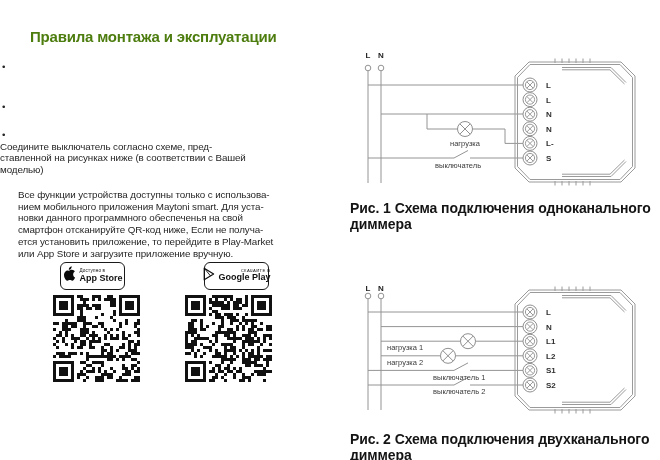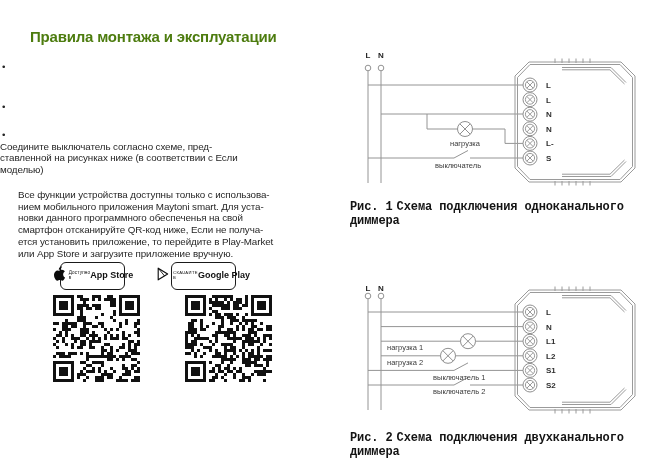--- a/index.html
+++ b/index.html
@@ -9,26 +9,26 @@
   #title{left:10px;top:28px;font-size:15px;font-weight:700;color:#4d7c0f;letter-spacing:-.2px;margin-left:20px;}
   .body-text{font-size:9.8px;line-height:11.7px;letter-spacing:-.1px;color:#262626;
              white-space:pre-line;width:340px;}
   p.bullet{margin:0;text-indent:28px;}
   .bmark{position:absolute;left:2px;top:0;text-indent:0;font-size:9.8px;}
   .para{margin:8px;}
   
   .store-badge{display:flex;align-items:center;justify-content:center;gap:4px;
                width:65px;height:28px;border:1.3px solid #1a1a1a;border-radius:6px;
                background:#fff;box-sizing:border-box;}
-  .badge-text{display:flex;flex-direction:row;line-height:1.05;}
+  .badge-text{display:flex;flex-direction:column;line-height:1.05;}
   .badge-pre{font-size:4.6px;color:#111;letter-spacing:.2px;}
   .badge-pre.up{text-transform:uppercase;font-size:4.2px;letter-spacing:.4px;}
   .badge-name{font-size:9px;font-weight:700;color:#111;white-space:nowrap;}
   
-  .fig-caption{font-size:12px;font-weight:700;color:#141414;letter-spacing:-.1px;font-family:Liberation Mono, monospace;}
+  .fig-caption{font-size:14px;font-weight:700;color:#141414;letter-spacing:-.1px;}
   .fig-caption .pfx{margin-right:4px;}
   svg text{font-family:"Liberation Sans",sans-serif;}
   .wire{stroke:#949494;stroke-width:1;fill:none;}
   .devline{stroke:#9a9a9a;stroke-width:1;fill:none;}
   .dlabel{font-size:7.5px;fill:#3a3a3a;}
   .tlabel{font-size:8px;font-weight:600;fill:#2e2e2e;}
   .slabel{font-size:8px;font-weight:600;fill:#222;}
 </style>
 </head>
 <body>
@@ -38,21 +38,21 @@
   <div id="title" class="abs">Правила монтажа и эксплуатации</div>
 
   <p class="abs body-text bullet" style="top:61px;">
     <span class="bmark">•</span>
   </p>
   <p class="abs body-text bullet" style="top:101px;">
     <span class="bmark">•</span>
   </p>
   <p class="abs body-text bullet" style="top:129px;">
     <span class="bmark">•</span><span>Соедините выключатель согласно схеме, пред-
-ставленной на рисунках ниже (в соответствии с Если
+ставленной на рисунках ниже (в соответствии с Вашей
 моделью)</span>
   </p>
 
   <p class="abs body-text para" style="left:10px;top:181px;">Все функции устройства доступны только с использова-
 нием мобильного приложения Maytoni smart. Для уста-
 новки данного программного обеспеченья на свой
 смартфон отсканируйте QR-код ниже, Если не получа-
 ется установить приложение, то перейдите в Play-Market
 или App Store и загрузите приложение вручную.</p>
 
@@ -61,21 +61,21 @@
       <svg width="13" height="16" viewBox="0 0 16 19">
         <path fill="#0b0b0b" d="M11.9 0c.2 1.1-.3 2.2-.9 3-.6.8-1.6 1.4-2.6 1.3-.2-1 .3-2.1.9-2.8C9.9.7 11 .1 11.9 0z M8.9 5.1c.7 0 2-.9 3.3-.8 1.7.1 2.9 1 3.6 2.1-.1.1-2.1 1.3-2.1 3.7 0 2.8 2.4 3.7 2.4 3.7-.6 1.8-2 3.9-3.5 3.9-1.1 0-1.6-.7-2.9-.7s-1.9.7-3 .7c-1.5 0-3.1-2.1-3.7-3.9C2.1 11.3 2.3 8.2 4 6.6c.8-.8 1.8-1.3 2.8-1.3 1 0 2.1.8 2.1.8z"></path>
       </svg>
     </span>
     <span class="badge-text">
       <span class="badge-pre">Доступно в</span>
       <span class="badge-name">App Store</span>
     </span>
   </div>
 
-  <div class="abs store-badge" style="left:171px;top:262px;">
+  <div class="abs store-badge" style="left:204px;top:262px;text-align:right;">
     <span>
       <svg width="12" height="14" viewBox="0 0 15 17">
         <path d="M1.5 1.2 L13.3 8.5 L1.5 15.8 Z" fill="none" stroke="#0b0b0b" stroke-width="1.4" stroke-linejoin="round"></path>
         <path d="M1.5 1.2 L9.5 11" fill="none" stroke="#0b0b0b" stroke-width="1.1"></path>
       </svg>
     </span>
     <span class="badge-text">
       <span class="badge-pre up">СКАЧАЙТЕ В</span>
       <span class="badge-name">Google Play</span>
     </span>

